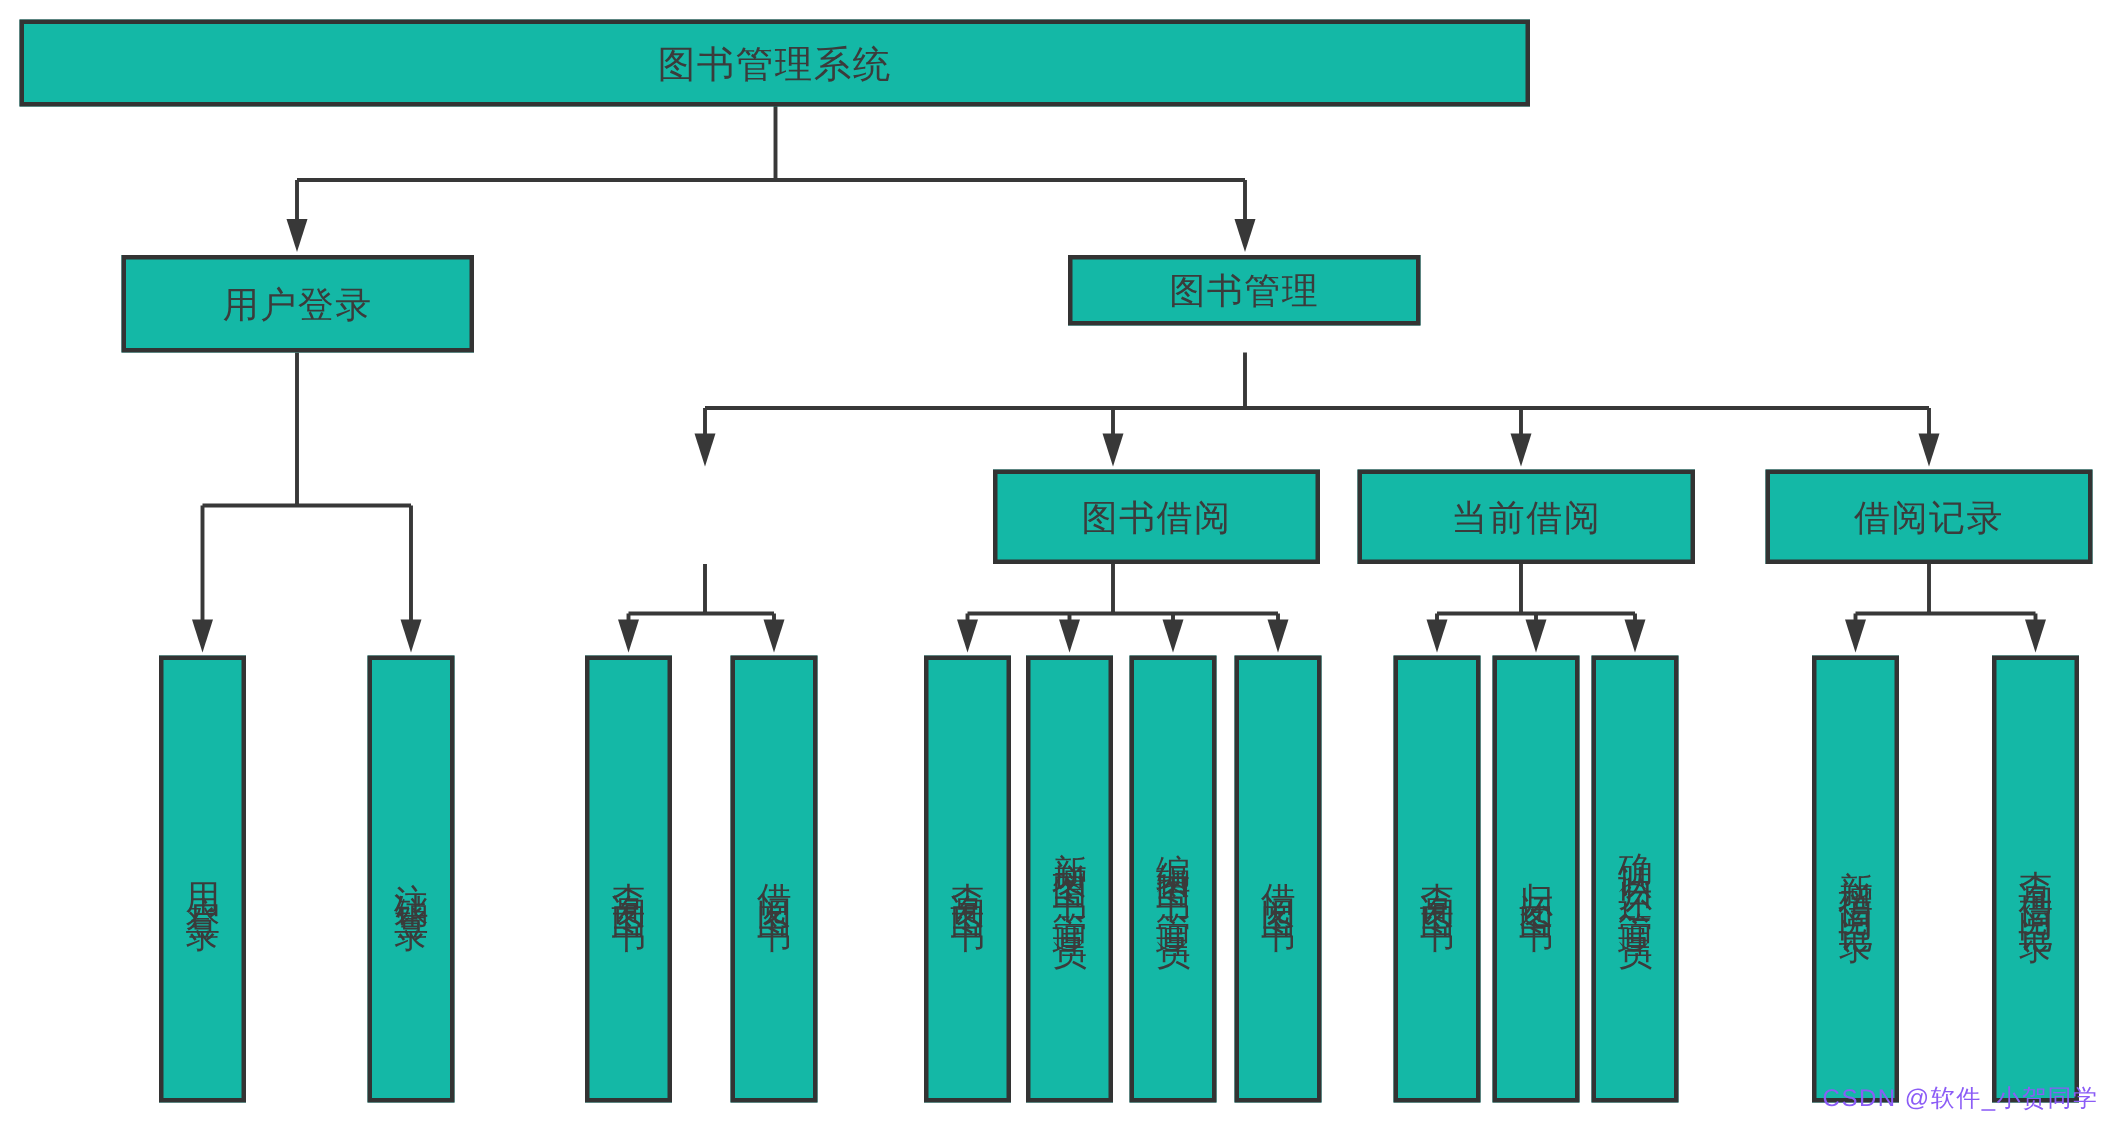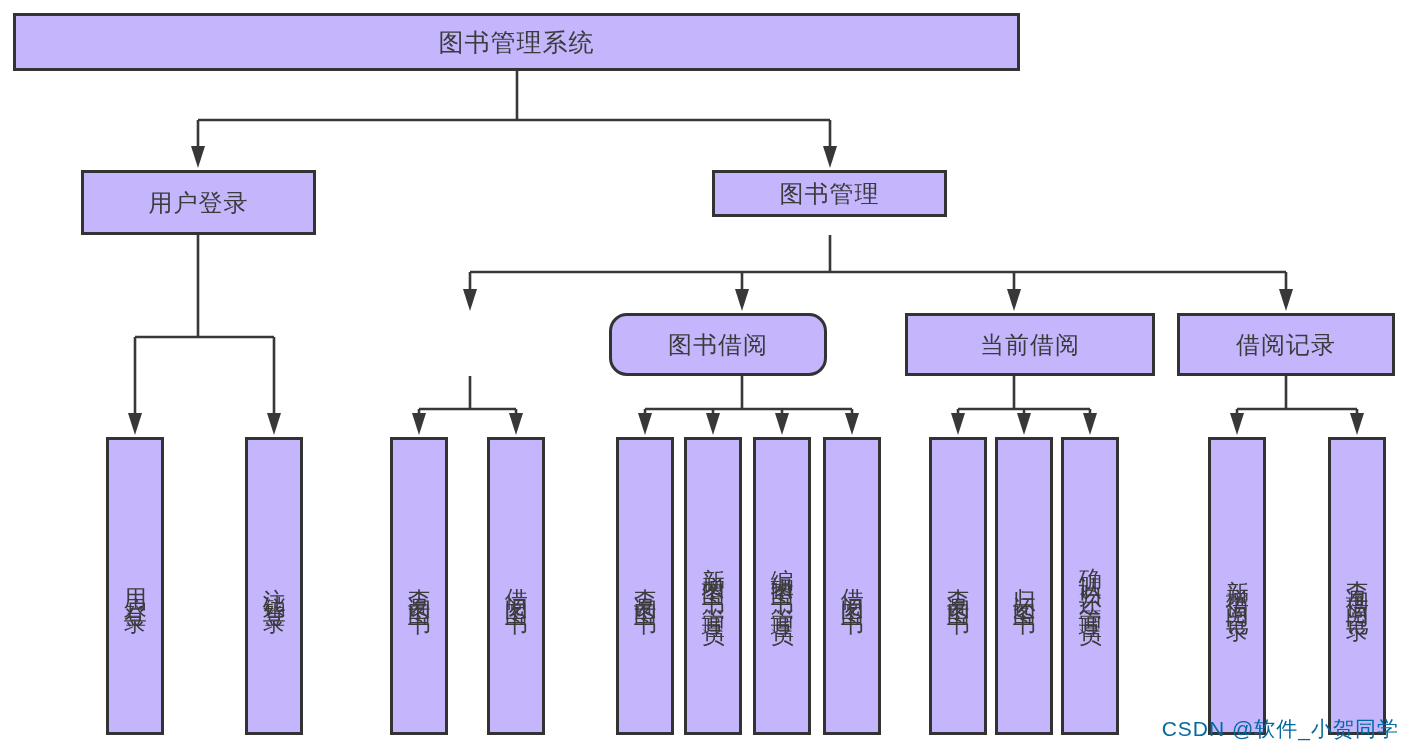--- a/index.html
+++ b/index.html
@@ -19,21 +19,21 @@
   .wires {
     position: absolute;
     left: 0;
     top: 0;
     width: 1405px;
     height: 747px;
   }
   .node {
     position: absolute;
     box-sizing: border-box;
-    background: #c4b5fd;
+    background: #14b8a6;
     border: 3px solid #333333;
     display: flex;
     align-items: center;
     justify-content: center;
     font-size: 24px;
     letter-spacing: 1px;
     white-space: nowrap;
   }
   .node.root {
     font-size: 25px;
@@ -42,23 +42,23 @@
     writing-mode: vertical-lr;
     text-orientation: mixed;
     font-size: 23px;
     letter-spacing: 8px;
     line-height: 1.1;
   }
   .watermark {
     position: absolute;
     right: 6px;
     bottom: 4px;
-    font-size: 21px;
+    font-size: 16px;
     letter-spacing: 1px;
-    color: #0369a1;
+    color: #8b5cf6;
     z-index: 5;
   }
 </style>
 </head>
 <body>
 
 <div class="stage">
 
   <svg class="wires" viewBox="0 0 1405 747" aria-hidden="true">
     <g stroke="#383838" stroke-width="2.6" fill="none">
@@ -107,24 +107,24 @@
     <span>图书管理系统</span>
   </div>
 
   <div class="node" style="left:81px; top:170px; width:235px; height:65px;">
     <span>用户登录</span>
   </div>
   <div class="node" style="left:712px; top:170px; width:235px; height:47px;">
     <span>图书管理</span>
   </div>
 
-  <div class="node" style="left:609px; top:313px; width:218px; height:63px;border-radius:18px;">
+  <div class="node" style="left:662px; top:313px; width:218px; height:63px;">
     <span>图书借阅</span>
   </div>
-  <div class="node" style="left:905px; top:313px; width:250px; height:63px;">
+  <div class="node" style="left:905px; top:313px; width:225px; height:63px;">
     <span>当前借阅</span>
   </div>
   <div class="node" style="left:1177px; top:313px; width:218px; height:63px;">
     <span>借阅记录</span>
   </div>
 
   <div class="node leaf" style="left:106px; top:437px; width:58px; height:298px;">
     <span>用户登录</span>
   </div>
   <div class="node leaf" style="left:245px; top:437px; width:58px; height:298px;">

